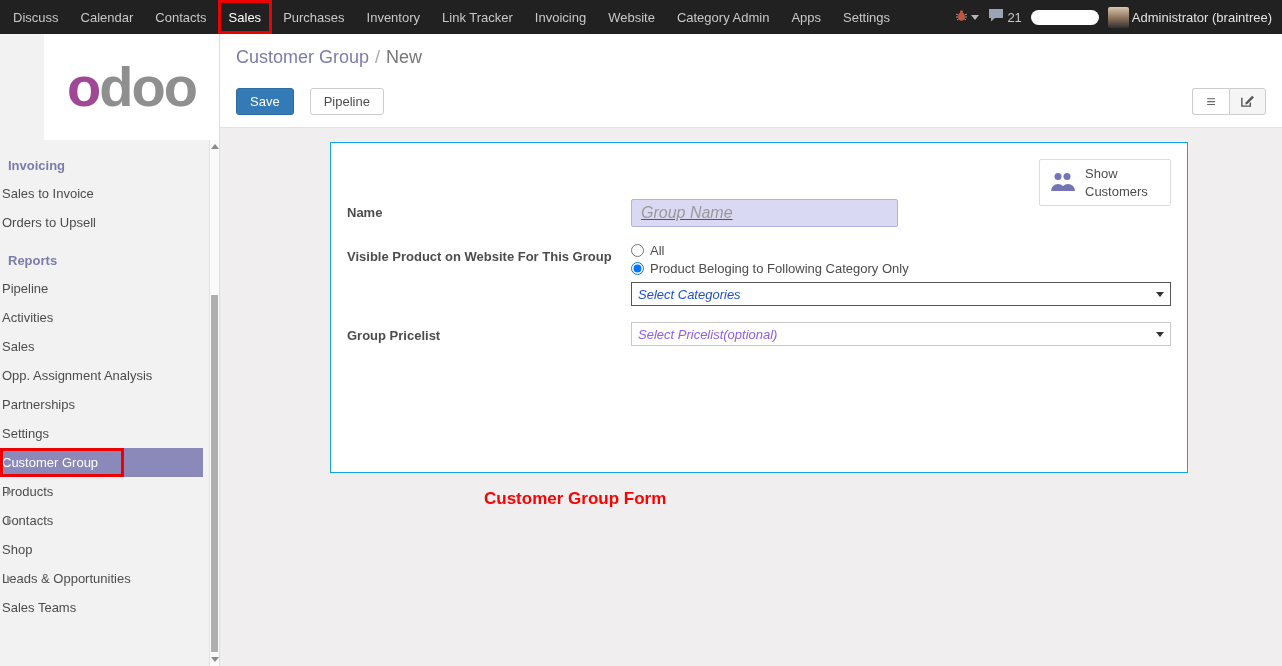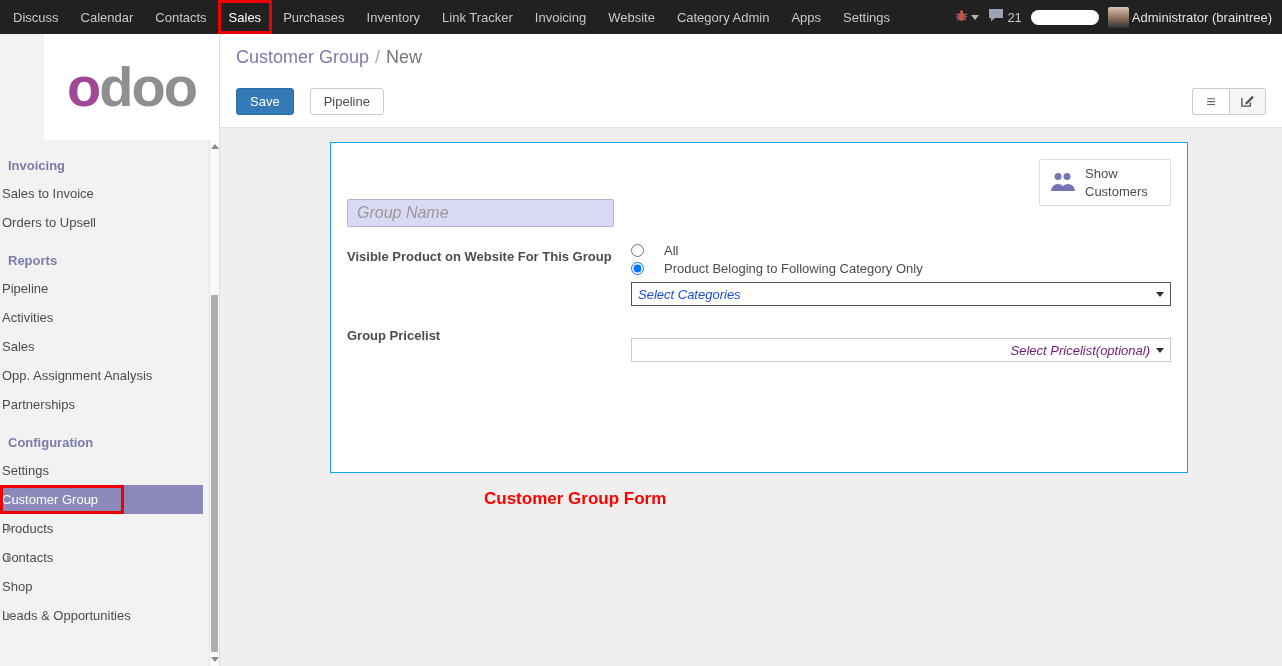--- a/index.html
+++ b/index.html
@@ -109,31 +109,31 @@
     background: #ffffff; border: 1px solid #dcdcdc; border-radius: 2px;
     padding: 5px 9px; cursor: pointer; font-family: inherit;
   }
   .sc-text { font-size: 13px; color: #4c4c4c; line-height: 1.35; }
   .form-area { margin-top: 40px; }
   .o-row { display: flex; margin-bottom: 16px; }
   .o-label { width: 284px; flex-shrink: 0; font-size: 13px; font-weight: bold; color: #4c4c4c; padding-top: 6px; }
   .o-value { flex: 1; min-width: 0; }
   .name-input {
     width: 267px; height: 28px; background: #d9d9f3; border: 1px solid #b3b3d9;
-    padding: 0 9px; font-size: 16px; font-family: inherit; color: #555555; border-radius: 2px;
+    padding: 0 9px; font-size: 16px; font-family: inherit; color: #555555; border-radius: 2px; text-decoration: underline;
   }
   .name-input::placeholder { color: #999999; font-style: italic; }
-  .radio-line { display: flex; align-items: center; gap: 20px; font-size: 13px; color: #4c4c4c; margin-bottom: 3px; cursor: pointer; }
+  .radio-line { display: flex; align-items: center; gap: 6px; font-size: 13px; color: #4c4c4c; margin-bottom: 3px; cursor: pointer; }
   .radio-line input { width: 13px; height: 13px; margin: 0; cursor: pointer; }
   .mock-select {
     position: relative; height: 24px; border: 1px solid #555555; background: #ffffff;
     display: flex; align-items: center; padding: 0 20px 0 6px;
     font-size: 13px; color: #1d4ed8; font-style: italic; cursor: pointer; margin-top: 6px;
   }
-  .mock-select.light { border-color: #c9c9c9; margin-top: 16px; color: #701a75; justify-content: flex-end; }
+  .mock-select.light { border-color: #c9c9c9; margin-top: 0; color: #8b5cf6; }
   .mock-select .caret {
     position: absolute; right: 6px; top: 50%; transform: translateY(-40%);
     width: 0; height: 0; border-left: 4px solid transparent;
     border-right: 4px solid transparent; border-top: 5px solid #333333;
   }
 
   
   .caption { position: absolute; left: 484px; top: 489px; font-size: 17px; font-weight: bold; color: #ff0000; }
 </style>
 </head>
@@ -190,30 +190,30 @@
     <div class="side-item"><span>Sales to Invoice</span></div>
     <div class="side-item"><span>Orders to Upsell</span></div>
 
     <div class="side-header">Reports</div>
     <div class="side-item"><span>Pipeline</span></div>
     <div class="side-item"><span>Activities</span></div>
     <div class="side-item"><span>Sales</span></div>
     <div class="side-item"><span>Opp. Assignment Analysis</span></div>
     <div class="side-item"><span>Partnerships</span></div>
 
-    <div class="side-header">Configuration</div>
     <div class="side-item"><span>Settings</span></div>
     <div class="side-item active">
       <span>Customer Group</span>
       <span class="annotation-box"></span>
     </div>
     <div class="side-item"><span class="expand-arrow"></span><span>Products</span></div>
     <div class="side-item"><span class="expand-arrow"></span><span>Contacts</span></div>
     <div class="side-item"><span>Shop</span></div>
     <div class="side-item"><span class="expand-arrow"></span><span>Leads &amp; Opportunities</span></div>
+    <div class="side-item"><span>Sales Teams</span></div>
     <div class="side-item"></div>
   </div>
   <div class="side-scrollbar">
     <span class="scroll-up"></span>
     <span class="scroll-handle"></span>
     <span class="scroll-down"></span>
   </div>
 </aside>
 
 <main class="main">
@@ -249,20 +249,21 @@
           <path d="M2 20 a7 7 0 0 1 14 0 z" fill="#7474b6"></path>
           <path d="M12 20 a7 7 0 0 1 14 0 z" fill="#7474b6"></path>
         </svg>
       </span>
       <span class="sc-text">Show Customers</span>
     </button>
 
     <div class="form-area">
 
       <div class="o-row">
+        <div class="o-label">Name</div>
         <div class="o-value">
           <input class="name-input" type="text" placeholder="Group Name" style="">
         </div>
       </div>
 
       <div class="o-row">
         <div class="o-label">Visible Product on Website For This Group</div>
         <div class="o-value">
           <label class="radio-line">
             <input type="radio" name="visibility" style="">

